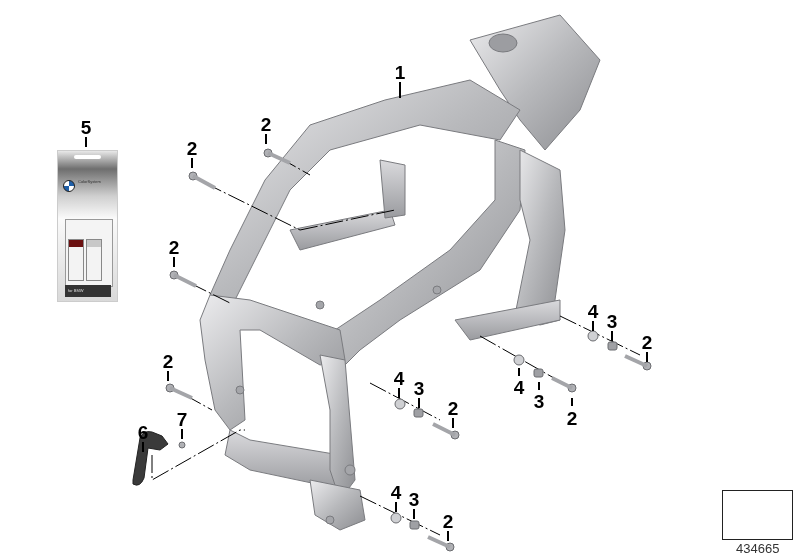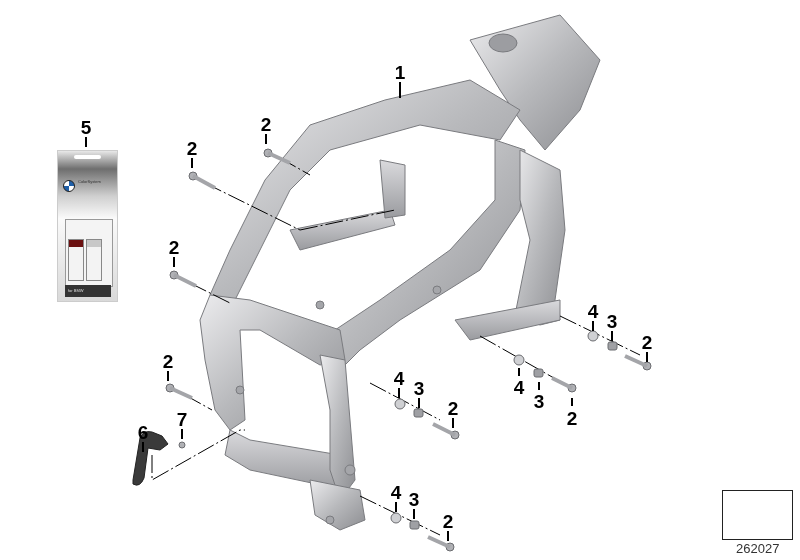--- a/index.html
+++ b/index.html
@@ -183,13 +183,13 @@
     <div class="callout" style="left: 647px; top: 333px;">2</div>
     <div class="leader" style="left: 647px; top: 352px; height: 10px;"></div>
     <div class="callout" style="left: 396px; top: 483px;">4</div>
     <div class="leader" style="left: 396px; top: 502px; height: 10px;"></div>
     <div class="callout" style="left: 414px; top: 490px;">3</div>
     <div class="leader" style="left: 414px; top: 509px; height: 10px;"></div>
     <div class="callout" style="left: 448px; top: 512px;">2</div>
     <div class="leader" style="left: 448px; top: 531px; height: 10px;"></div>
   </div>
 
-<div class="doc-number">262027</div>
+<div class="doc-number">434665</div>
 
 </body></html>

